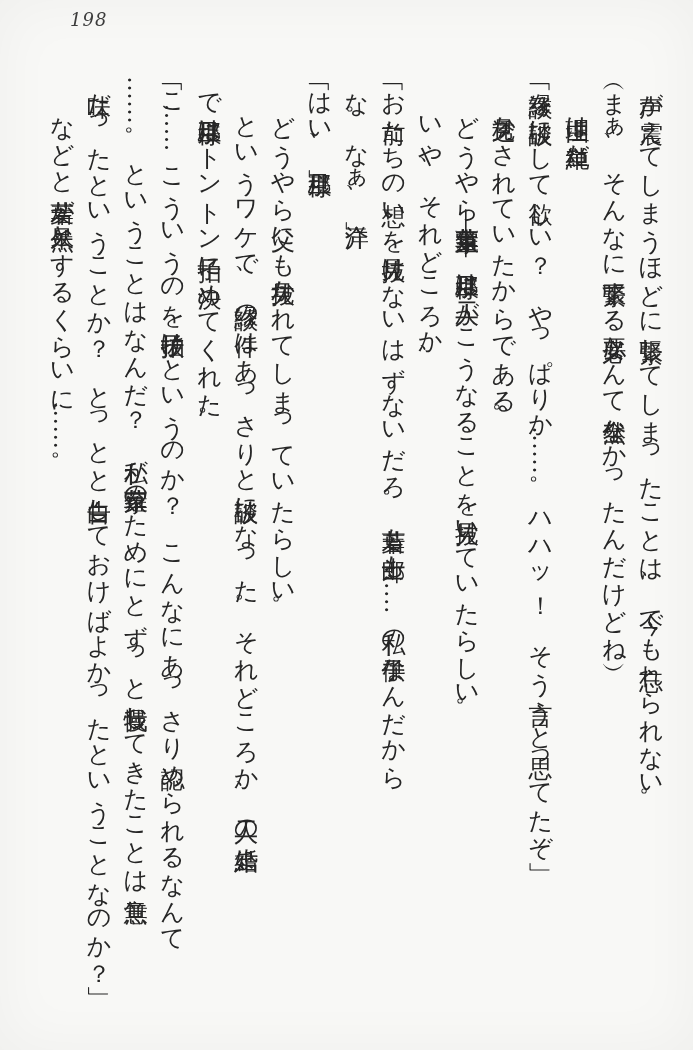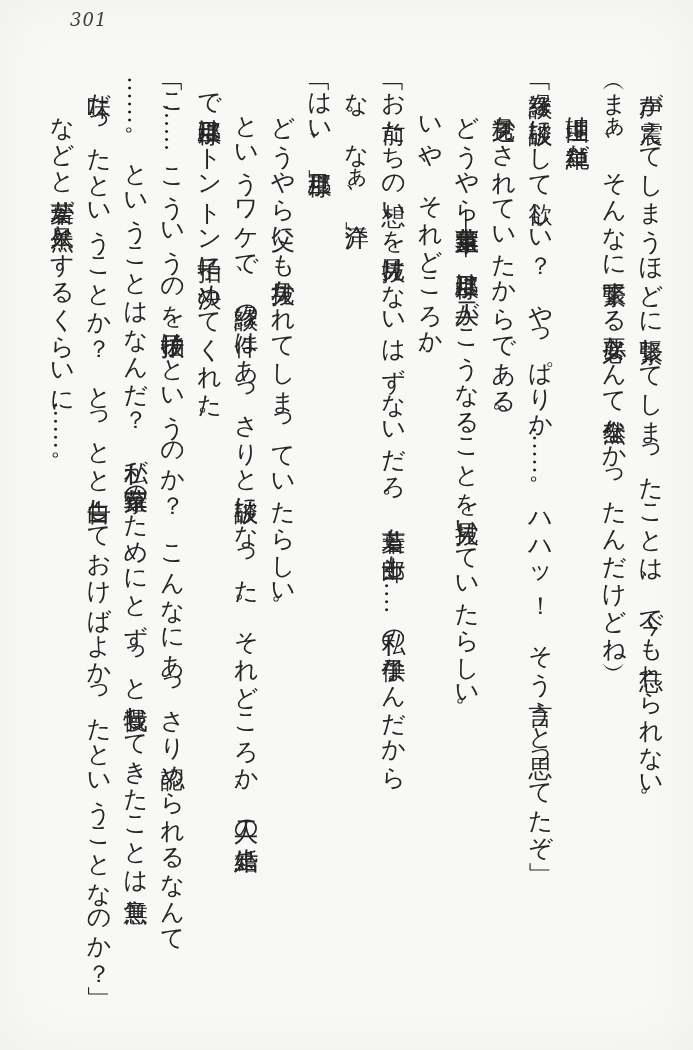--- a/index.html
+++ b/index.html
@@ -39,21 +39,21 @@
     color: #262626;
   }
   .tcol {
     white-space: nowrap;
   }
 </style>
 </head>
 <body>
 
 <div class="page">
-  <div class="page-number">301</div>
+  <div class="page-number">198</div>
   <div class="text-block">
       <div class="tcol">声が震えてしまうほどに緊張してしまったことは、今でも忘れられない。</div>
       <div class="tcol">（まぁ、そんなに緊張する必要なんて全然なかったんだけどね）</div>
       <div class="tcol">　理由は単純だ。</div>
       <div class="tcol">「縁談を破談にして欲しい？　やっぱりか……。ハハッ！　そう言うと思ってたぞ」</div>
       <div class="tcol">　見透かされていたからである。</div>
       <div class="tcol">　どうやら草薙家当主――旦那様は二人がこうなることを見抜いていたらしい。</div>
       <div class="tcol">　いや、それどころか、</div>
       <div class="tcol">「お前たちの想いを見抜けないはずないだろ。若葉も士郎も……私の子供なんだから</div>
       <div class="tcol">な。なぁ、洋介」</div>

